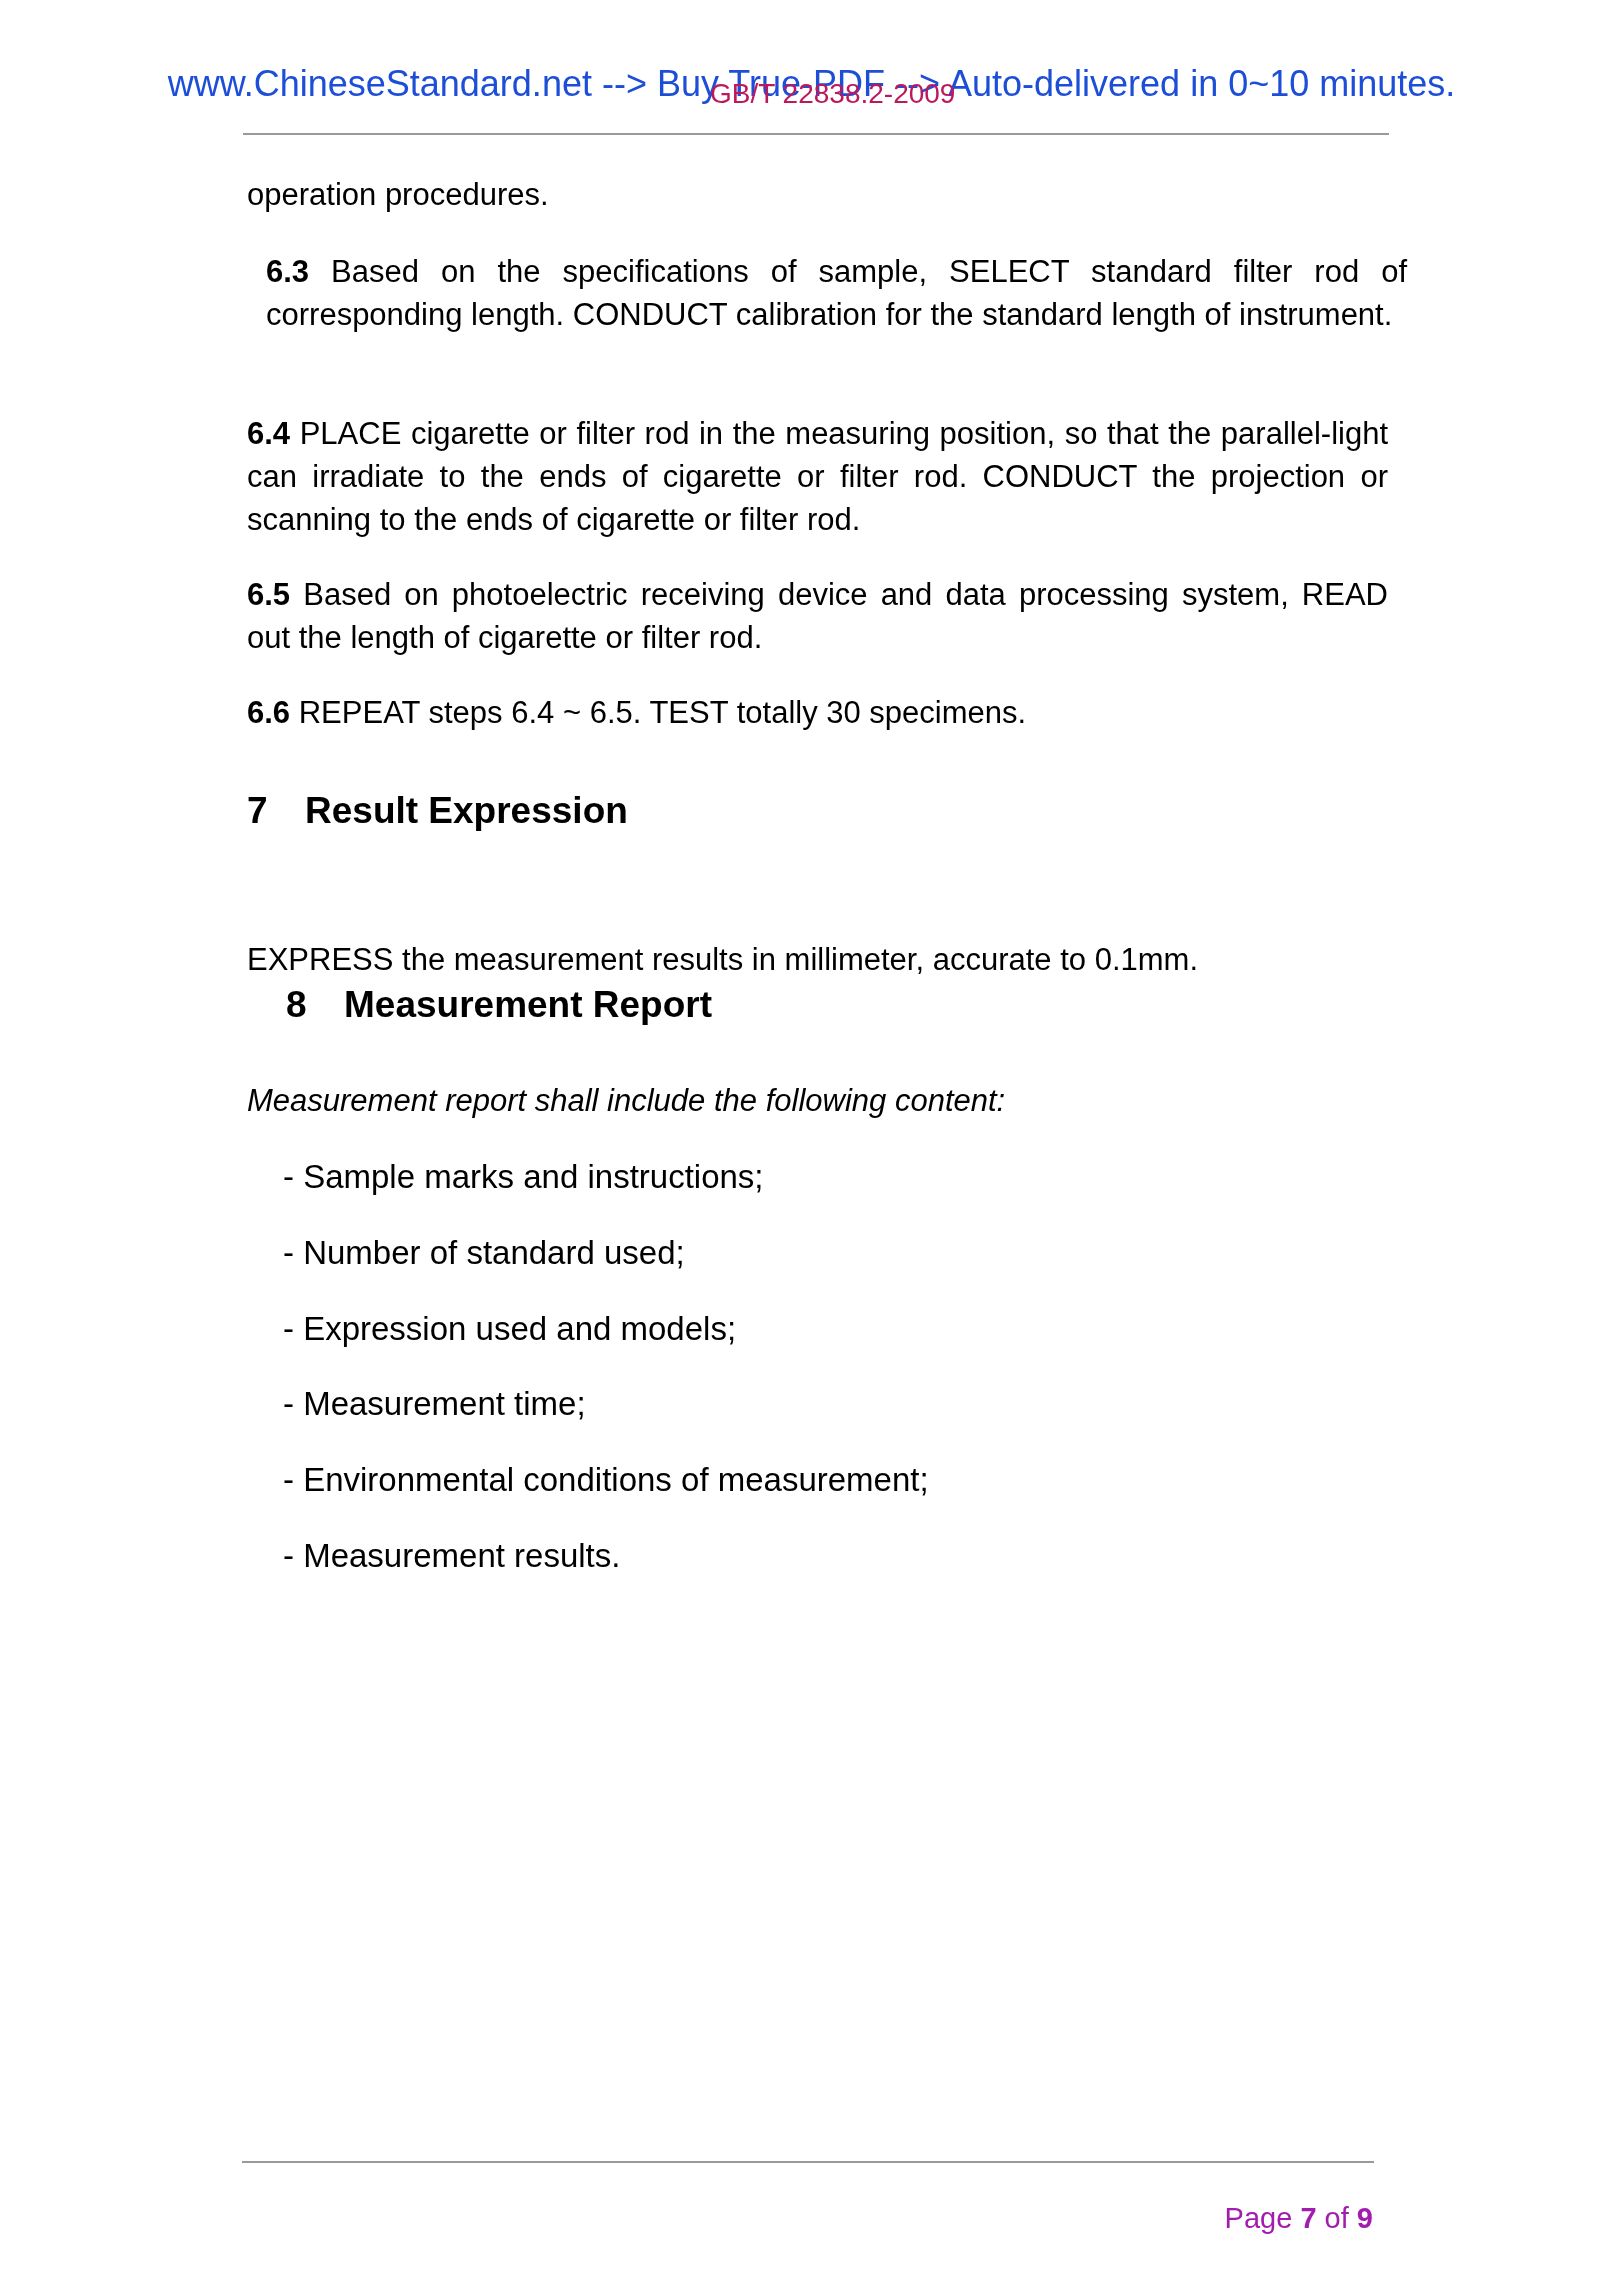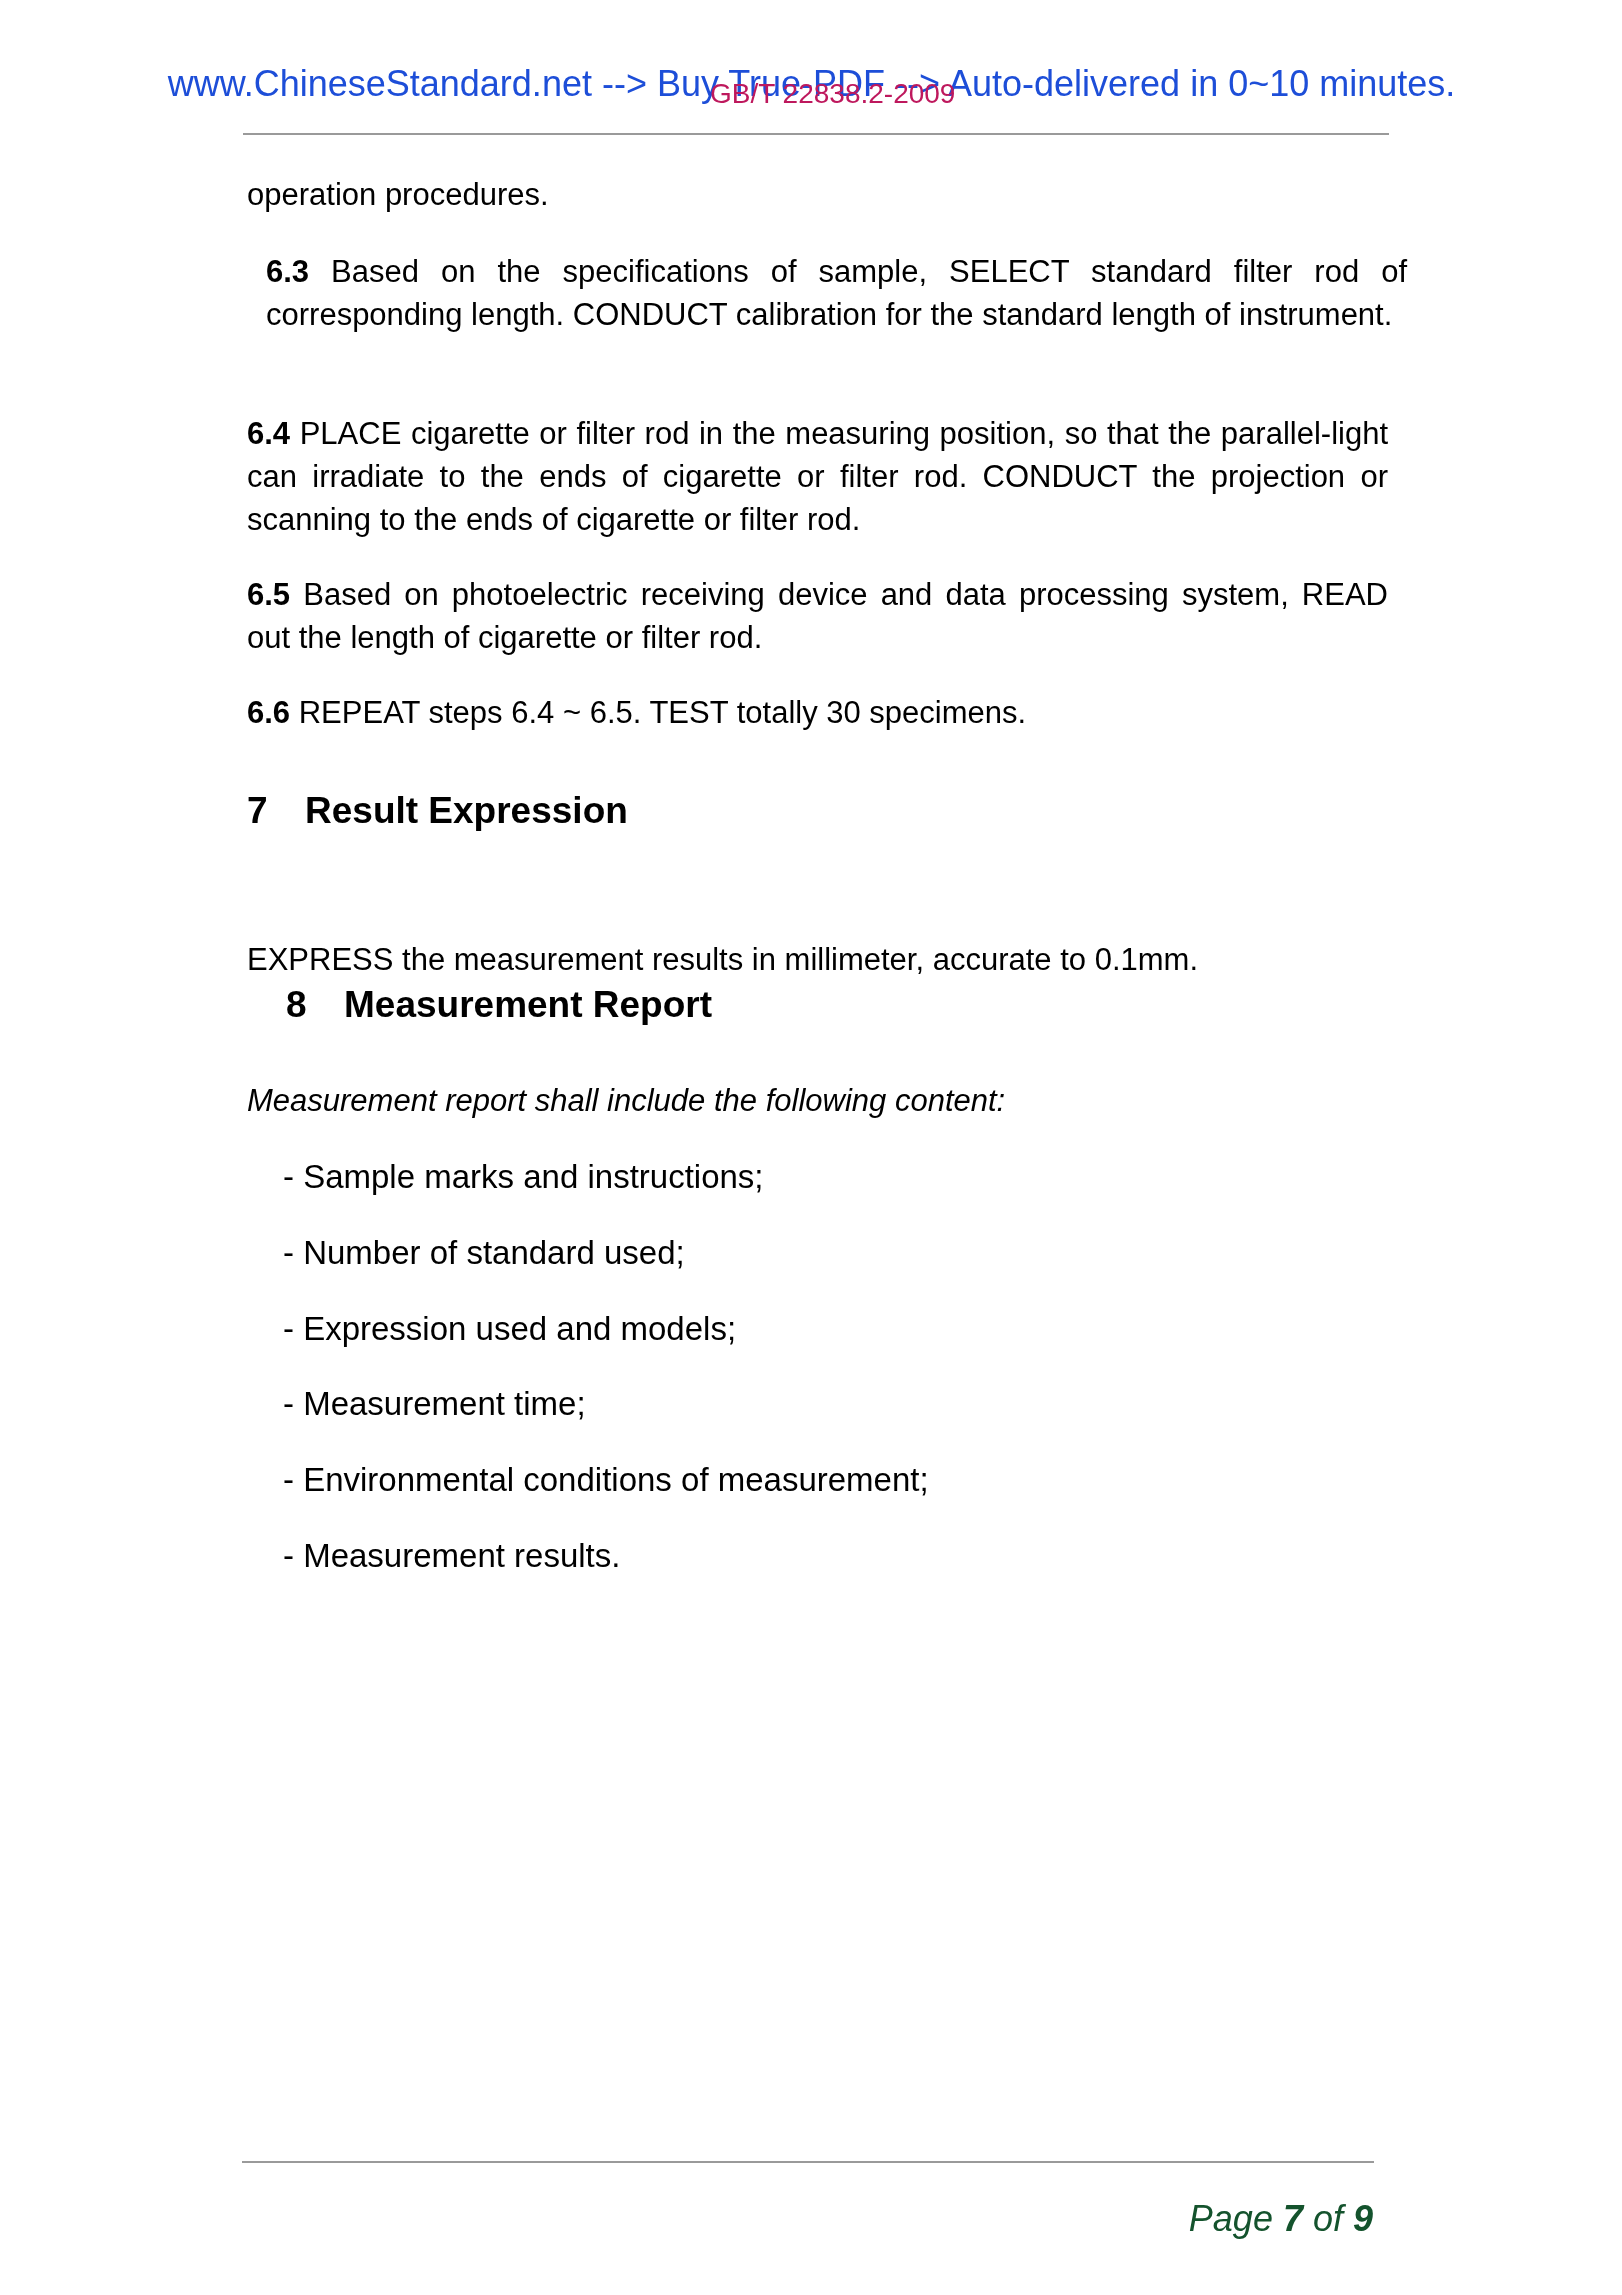--- a/index.html
+++ b/index.html
@@ -11,22 +11,22 @@
              white-space:nowrap; line-height:33px; }
   .rule { position:absolute; height:1.7px; background:#9a9a9a; }
   .p { position:absolute; left:247px; width:1141px; font-size:31px; line-height:43px;
        margin:0; }
   .just { text-align:justify; text-align-last:left; }
   .p b { font-weight:bold; }
   .h { position:absolute; left:247px; font-size:37px; font-weight:bold; line-height:45px;
        white-space:nowrap; }
   .h .num { display:inline-block; width:58px; }
   .li { position:absolute; left:283px; font-size:33px; line-height:43px; white-space:nowrap; }
-  .footer { position:absolute; top:2200px; right:250px; font-size:36px; color:#14532d;
-            white-space:nowrap; line-height:37px;font-style:italic; }
+  .footer { position:absolute; top:2200px; right:250px; font-size:29px; color:#a21caf;
+            white-space:nowrap; line-height:37px; }
   .footer b { font-weight:bold; }
 </style>
 </head>
 <body>
 
 <div class="hdr">www.ChineseStandard.net --&gt; Buy True-PDF --&gt; Auto-delivered in 0~10 minutes.</div>
 <div class="hdr-std">GB/T 22838.2-2009</div>
 <div class="rule" style="left:243px; width:1146px; top:133px;"></div>
 
 <p class="p" style="top:173px;">operation procedures.</p>

